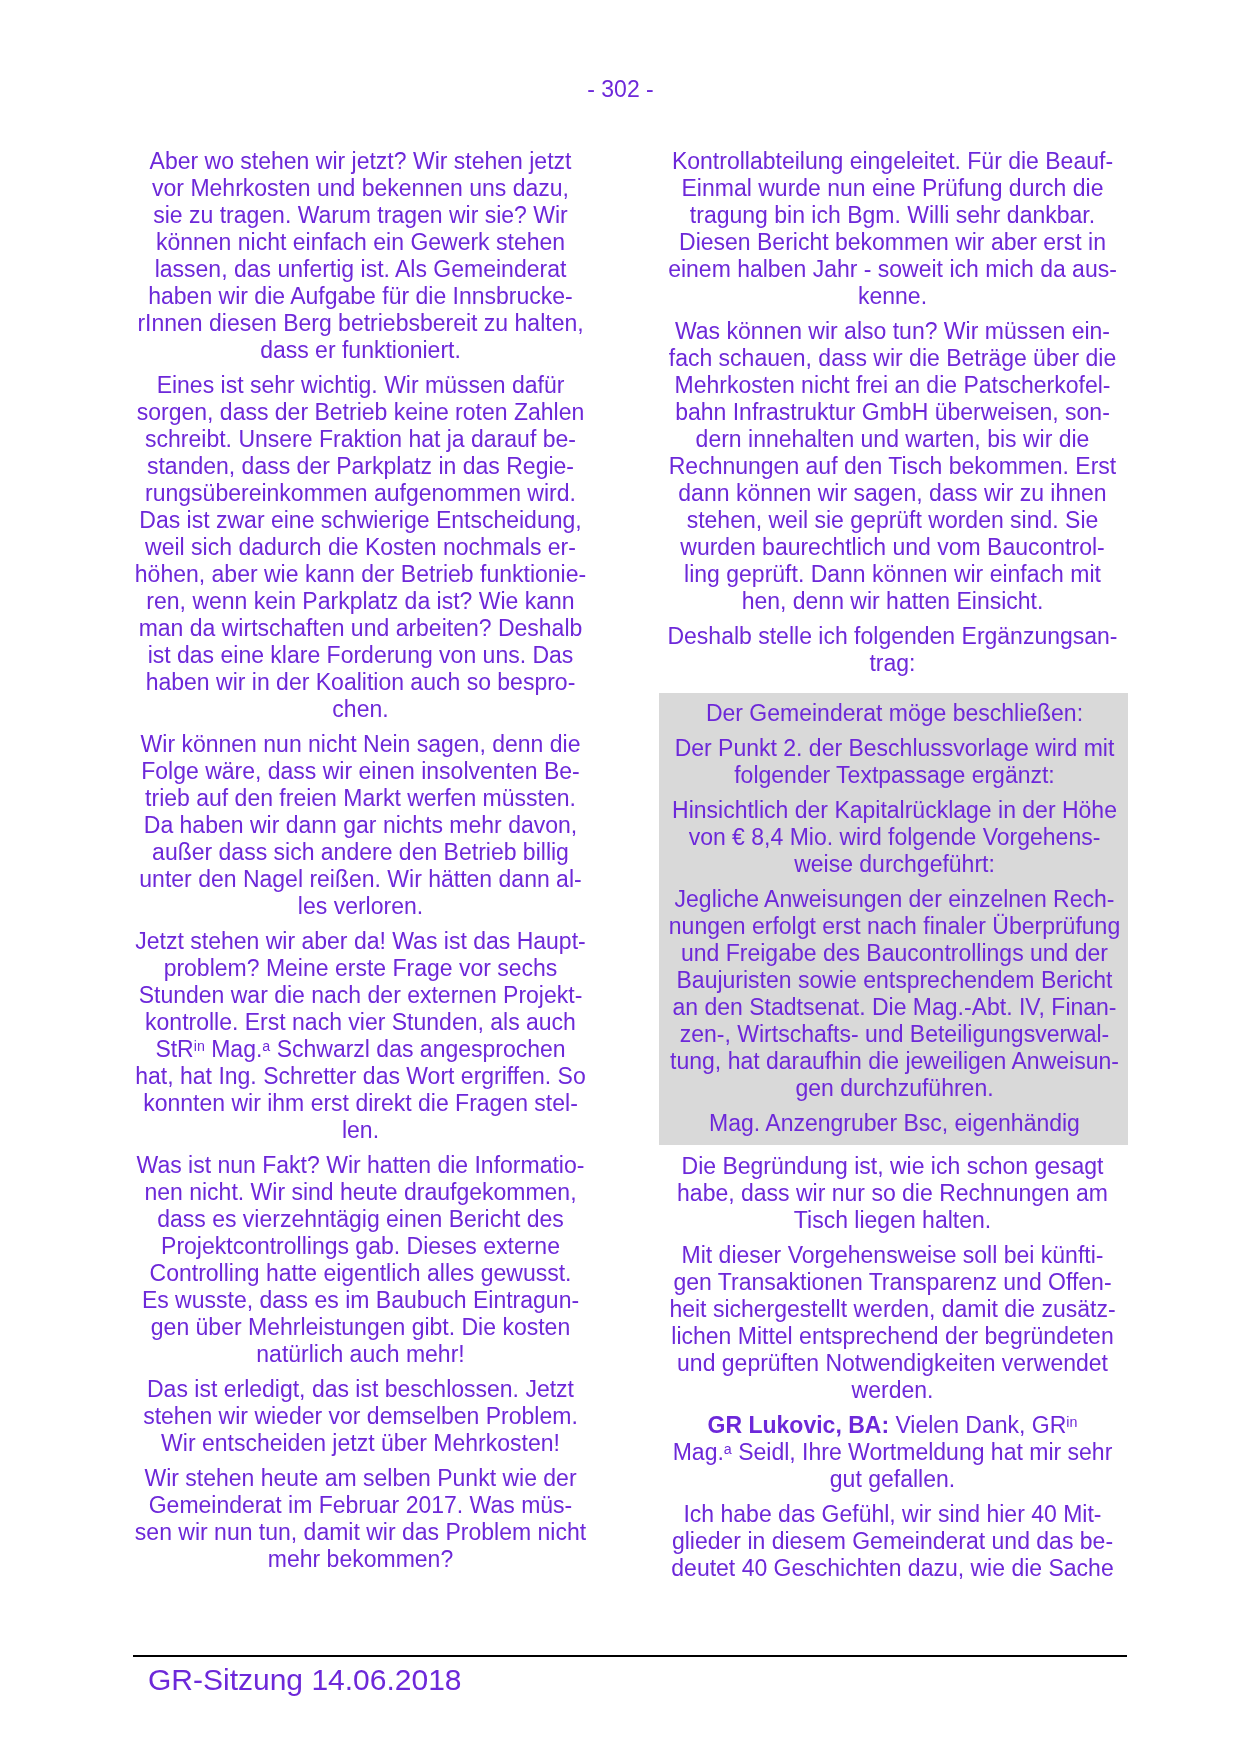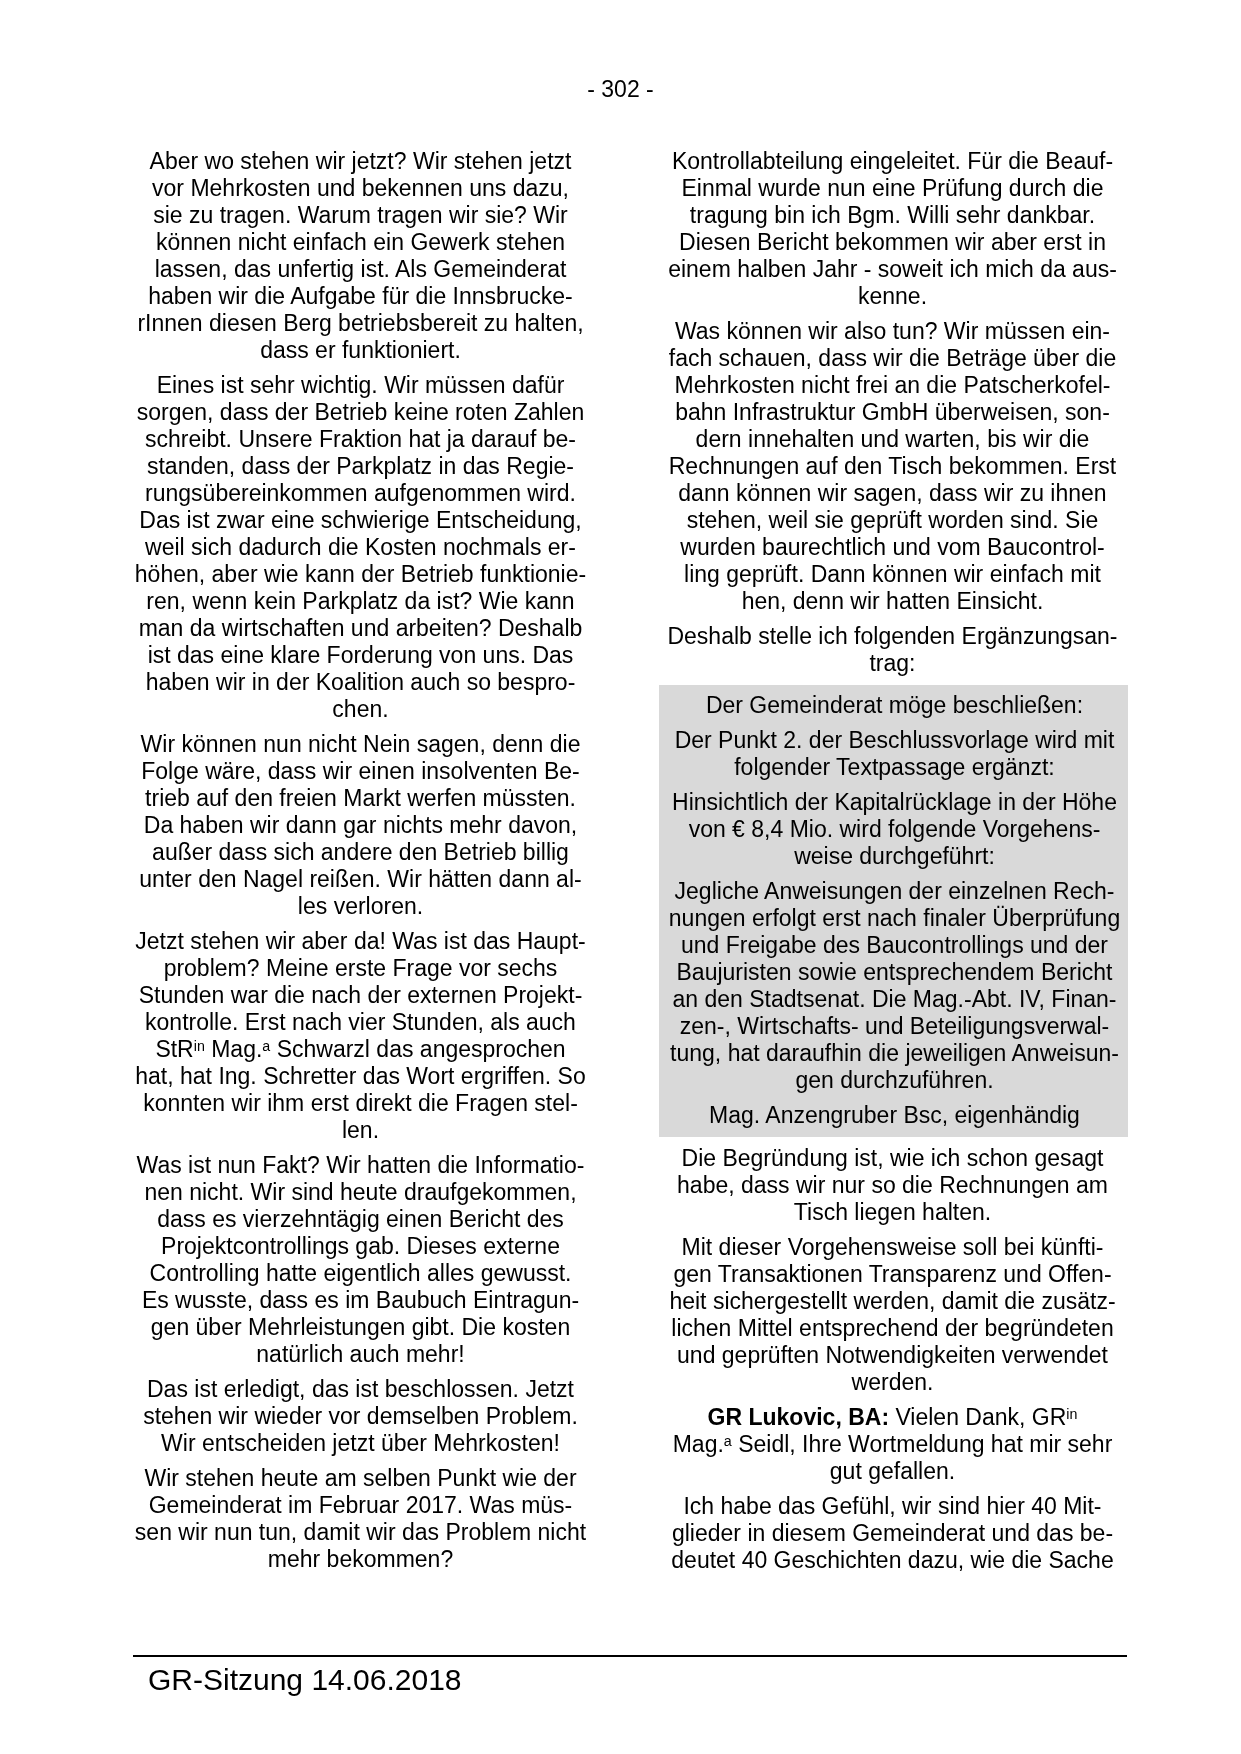--- a/index.html
+++ b/index.html
@@ -4,39 +4,39 @@
 <style>
   html, body { margin: 0; padding: 0; background: #ffffff; }
   .page {
     position: relative;
     width: 1241px;
     height: 1754px;
     background: #ffffff;
     font-family: "Liberation Sans", "DejaVu Sans", sans-serif;
     font-size: 23px;
     line-height: 27px;
-    color: #000000;
+    color: #6d28d9;
     overflow: hidden;
   }
   .pagenum {
     position: absolute;
     top: 76px;
     left: 0;
     width: 100%;
     text-align: center;
   }
   .col { position: absolute; top: 148px; text-align: center; }
   .col-left  { left: 133px; width: 455px; }
   .col-right { left: 665px; width: 455px; }
   p.para { margin: 0 0 8px 0; padding: 0; }
   .ln { display: block; white-space: nowrap; }
   .hl-block {
     background: #d9d9d9;
     padding: 7px 4px 8px 6px;
-    margin: 8px -8px 8px -6px;
+    margin: 16px -8px 8px -6px;
   }
   .hl-block p.para:last-child { margin-bottom: 0; }
   sup {
     font-size: 62%;
     vertical-align: baseline;
     position: relative;
     top: -0.45em;
     line-height: 0;
   }
   b { font-weight: bold; }

